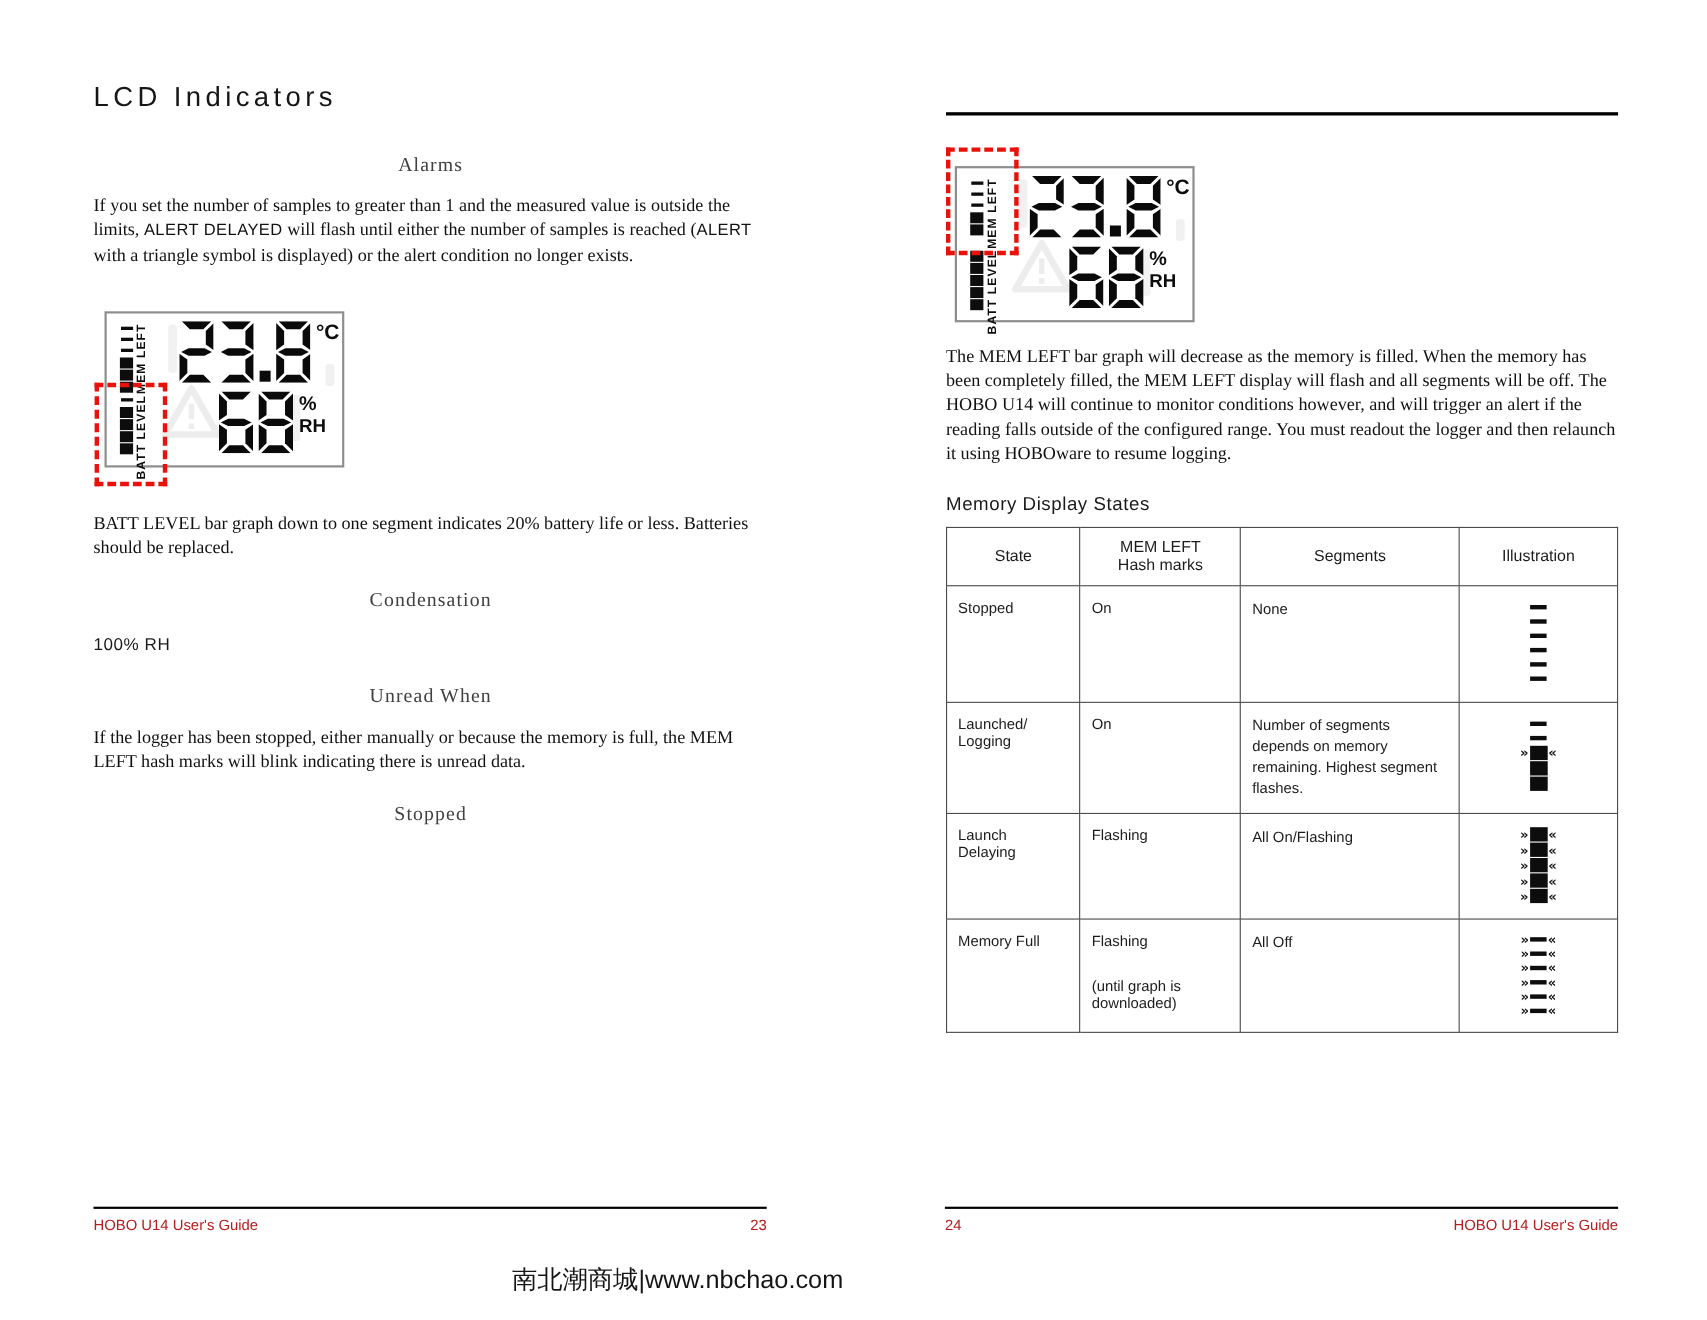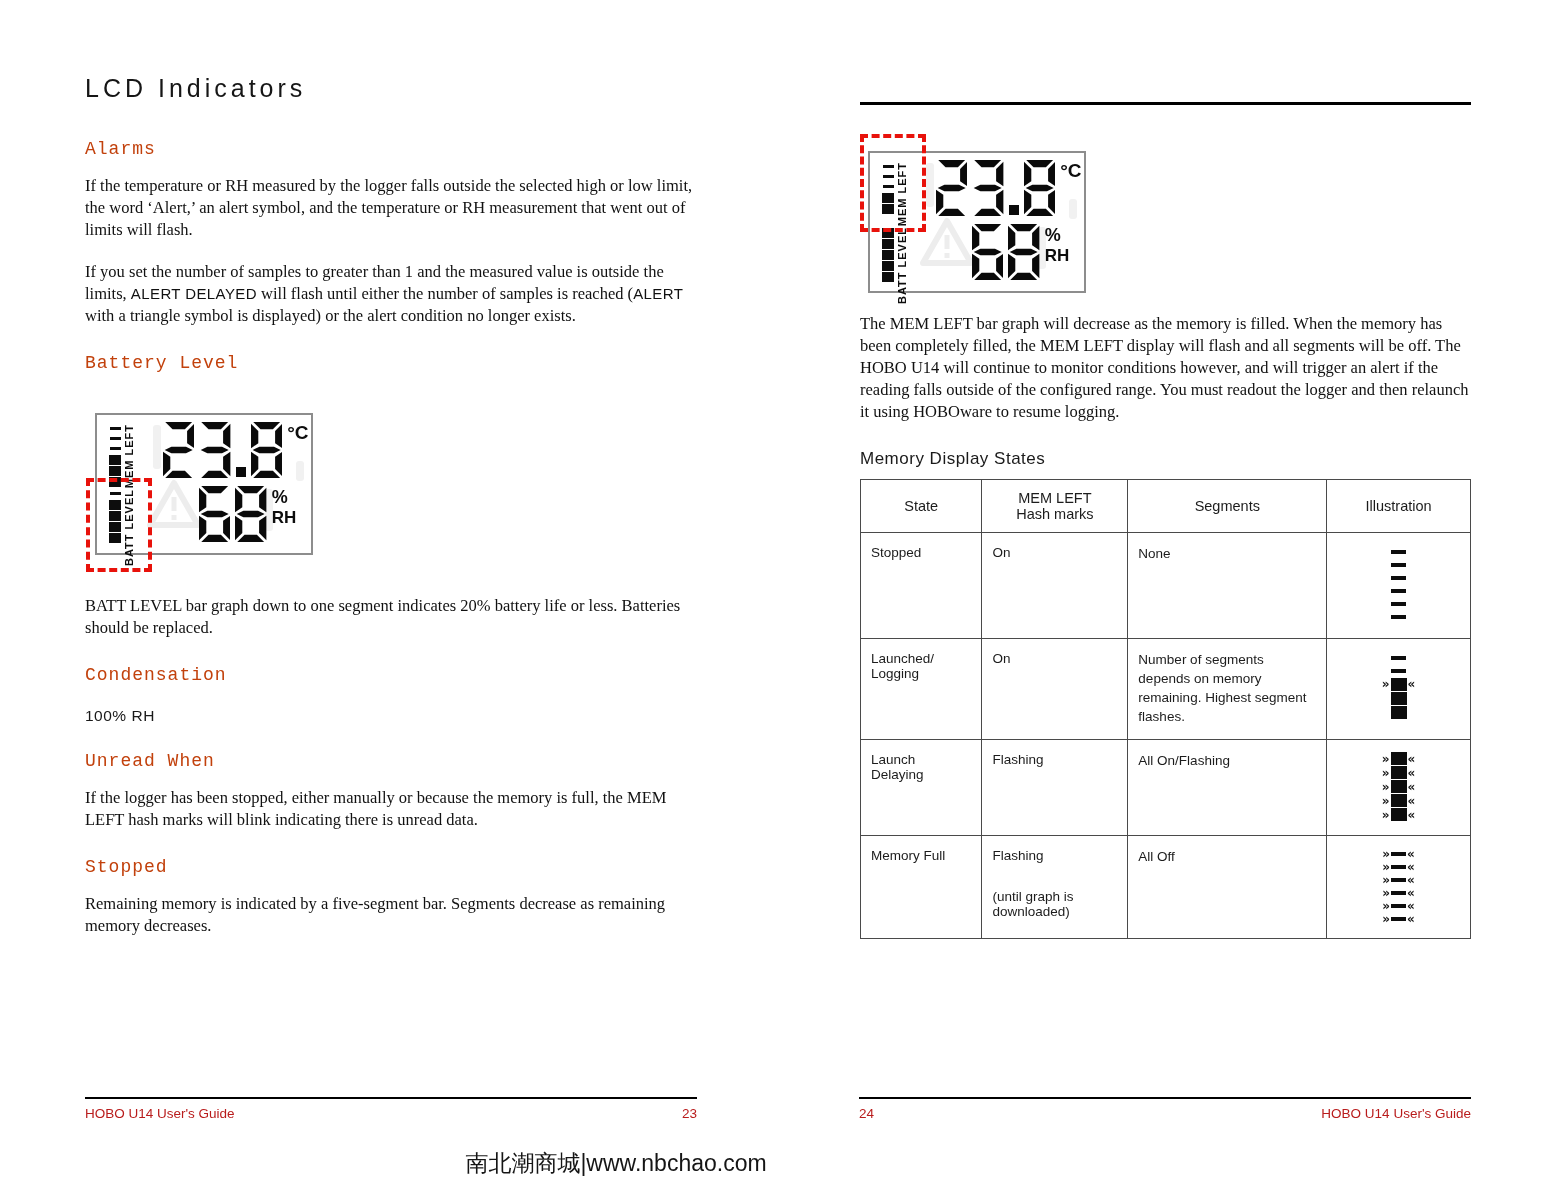--- a/index.html
+++ b/index.html
@@ -6,22 +6,22 @@
   html,body{margin:0;padding:0;background:#ffffff;}
   body{width:1552px;height:1200px;position:relative;overflow:hidden;
        font-family:"Liberation Serif", serif;color:#111;}
 
   .col{position:absolute;top:0;}
   .col-left{left:85px;width:613px;top:74px;}
   .col-right{left:860px;width:611px;top:102px;}
 
   h1.doc-title{font-family:"Liberation Sans", sans-serif;font-weight:normal;
        font-size:25px;letter-spacing:4px;color:#161616;margin:0 0 36px 0;}
-  h2.sec{font-family:Liberation Mono, monospace;font-weight:normal;
-       font-size:18px;letter-spacing:1px;color:#c2410c;margin:26px 0 16px 0;}
+  h2.sec{font-family:Liberation Serif, serif;font-weight:normal;
+       font-size:18px;letter-spacing:1px;color:#404040;margin:26px 0 16px 0;text-align:center;}
   h3.subsec{font-family:"Liberation Sans", sans-serif;font-weight:normal;
        font-size:15.5px;letter-spacing:0.5px;color:#1a1a1a;margin:22px 0 14px 0;}
   p.body{font-size:16.5px;line-height:22px;margin:0 0 20px 0;text-align:left;}
   .sans-inline{font-family:"Liberation Sans", sans-serif;font-size:15px;letter-spacing:0.4px;}
 
   
   .lcd-outer{position:relative;width:218px;height:142px;}
   .lcd-outer.left-lcd{margin:40px 0 40px 10px;}
   .lcd-outer.right-lcd{margin:46px 0 20px 8px;}
   .lcd-frame{position:absolute;left:0;top:0;right:0;bottom:0;
@@ -78,24 +78,22 @@
   .watermark{position:absolute;left:0;width:1232px;top:1148px;text-align:center;
        font-family:"Liberation Sans", sans-serif;font-size:23px;color:#151515;}
 </style>
 </head>
 <body>
 
 <section class="col col-left">
   <h1 class="doc-title">LCD Indicators</h1>
 
   <h2 class="sec" style="margin-top:0;">Alarms</h2>
-  <p class="body">If the temperature or RH measured by the logger falls outside the selected high or low limit, the word ‘Alert,’ an alert symbol, and the temperature or RH measurement that went out of limits will flash.</p>
   <p class="body" style="margin-bottom:26px;"><span>If  you set the number of samples to greater than 1 and the measured value is outside the limits, </span><span class="sans-inline">ALERT DELAYED</span><span> will flash until either the number of samples is reached (</span><span class="sans-inline">ALERT</span><span> with a triangle symbol is displayed) or the alert condition no longer exists.</span></p>
 
-  <h2 class="sec">Battery Level</h2>
   <div class="lcd-outer left-lcd" id="lcd-left">
   <div class="lcd-frame">
     <svg class="lcd-ghost" style="left:50px;top:64px;width:54px;height:50px;" viewBox="0 0 54 50">
       <polygon points="27,4 51,46 3,46" fill="none" stroke="#ededed" stroke-width="6" stroke-linejoin="round"></polygon>
       <rect x="24.5" y="18" width="5" height="14" fill="#ededed"></rect>
           <rect x="24.5" y="36" width="5" height="5" fill="#ededed"></rect>
     </svg>
     <div class="lcd-ghost" style="left:56px;top:10px;width:8px;height:44px;background:#f1f1f1;border-radius:3px;"></div>
     <div class="lcd-ghost" style="left:199px;top:46px;width:8px;height:20px;background:#f1f1f1;border-radius:3px;"></div>
     <div class="lcd-ghost" style="left:168px;top:74px;width:8px;height:42px;background:#f2f2f2;border-radius:3px;"></div>
@@ -179,21 +177,20 @@
     </div>
   <p class="body">BATT LEVEL bar graph down to one segment indicates 20% battery life or less. Batteries should be replaced.</p>
 
   <h2 class="sec">Condensation</h2>
   <h3 class="subsec">100% RH</h3>
 
   <h2 class="sec">Unread When</h2>
   <p class="body">If the logger has been stopped, either manually or because the memory is full, the MEM LEFT hash marks will blink indicating there is unread data.</p>
 
   <h2 class="sec">Stopped</h2>
-  <p class="body">Remaining memory is indicated by a five-segment bar. Segments decrease as remaining memory decreases.</p>
 </section>
 
 <section class="col col-right">
   <div class="top-rule"></div>
   <div class="lcd-outer right-lcd" id="lcd-right">
   <div class="lcd-frame">
     <svg class="lcd-ghost" style="left:50px;top:64px;width:54px;height:50px;" viewBox="0 0 54 50">
       <polygon points="27,4 51,46 3,46" fill="none" stroke="#ededed" stroke-width="6" stroke-linejoin="round"></polygon>
       <rect x="24.5" y="18" width="5" height="14" fill="#ededed"></rect>
           <rect x="24.5" y="36" width="5" height="5" fill="#ededed"></rect>

